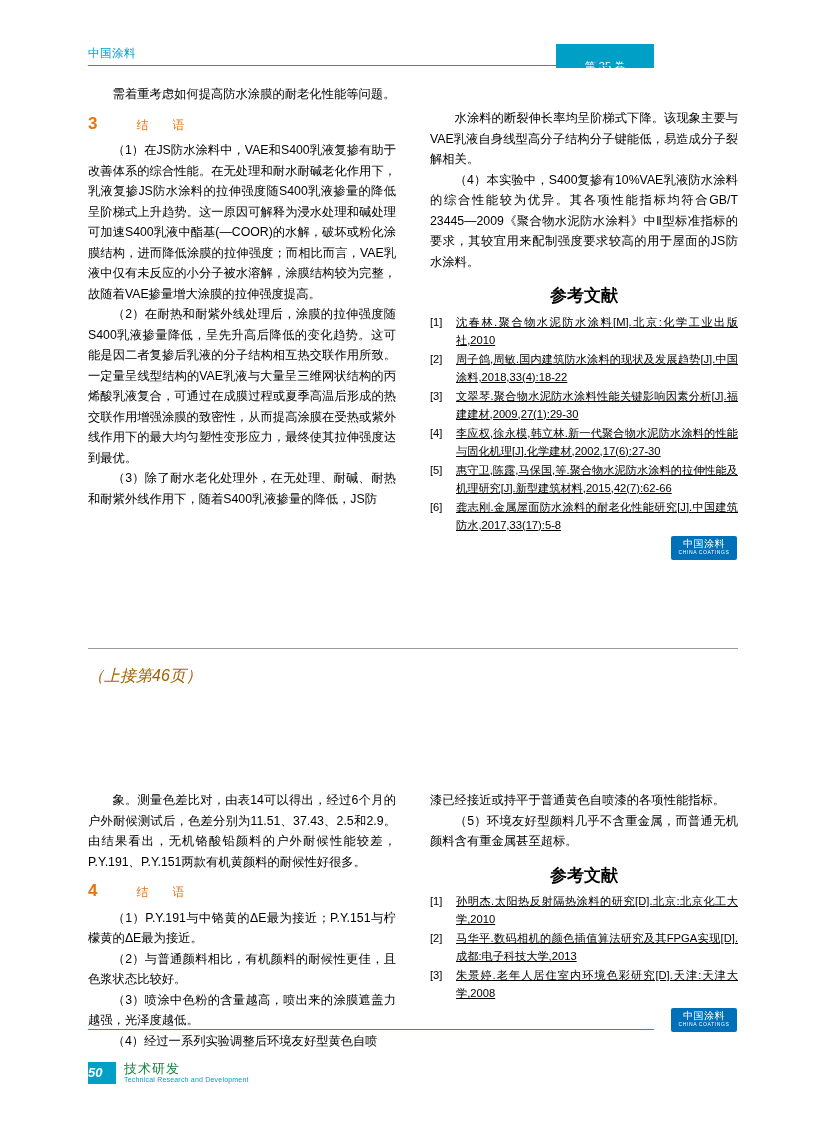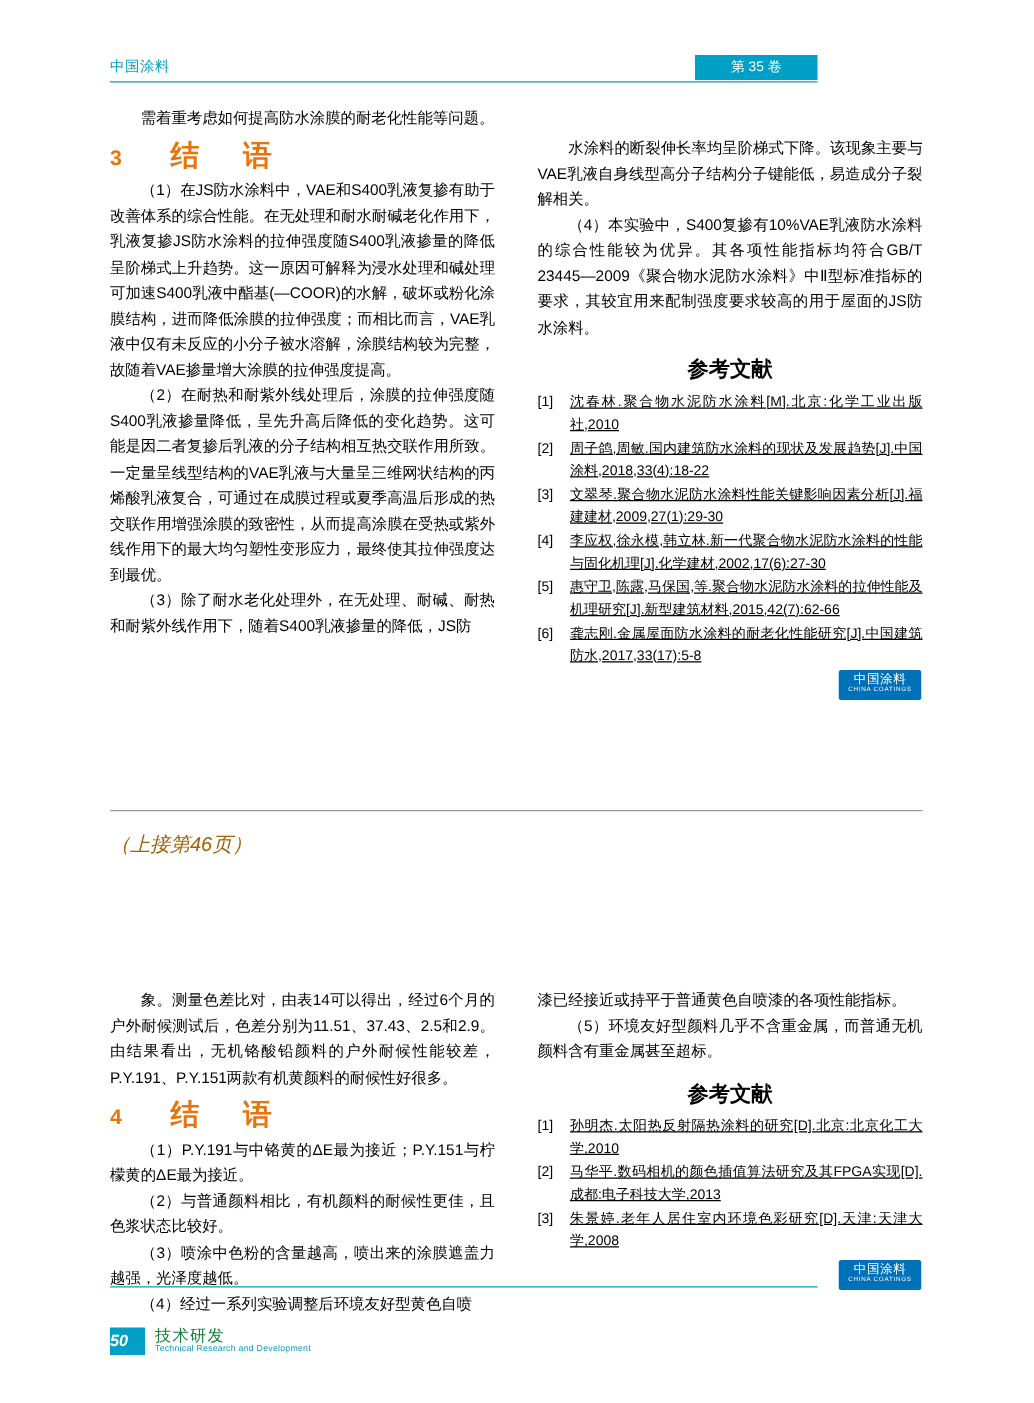--- a/index.html
+++ b/index.html
@@ -47,21 +47,21 @@
     position: absolute;
     right: 0;
     top: 0;
     height: 20px;
     min-width: 98px;
     background: #00a0c6;
     color: #ffffff;
     font-size: 11px;
     line-height: 20px;
     text-align: center;
-    padding: 0 10px;
+    padding: 12px 10px;
     box-sizing: border-box;
   }
 
   
   .col {
     position: absolute;
     width: 308px;
     font-size: 12.3px;
     line-height: 20.5px;
     color: #000000;
@@ -82,22 +82,22 @@
     margin: 9px 0 5px 0;
   }
   .section-num {
     color: #e8740c;
     font-size: 17px;
     font-weight: bold;
     margin-right: 12px;
   }
   .section-title {
     color: #e8740c;
-    font-size: 23px;
-    font-weight: bold;
+    font-size: 12px;
+    font-weight: normal;
     letter-spacing: 6px;
     padding-left: 27px;
   }
 
   .refs-head {
     text-align: center;
     font-size: 17px;
     font-weight: bold;
     margin: 14px 0 6px 0;
   }

